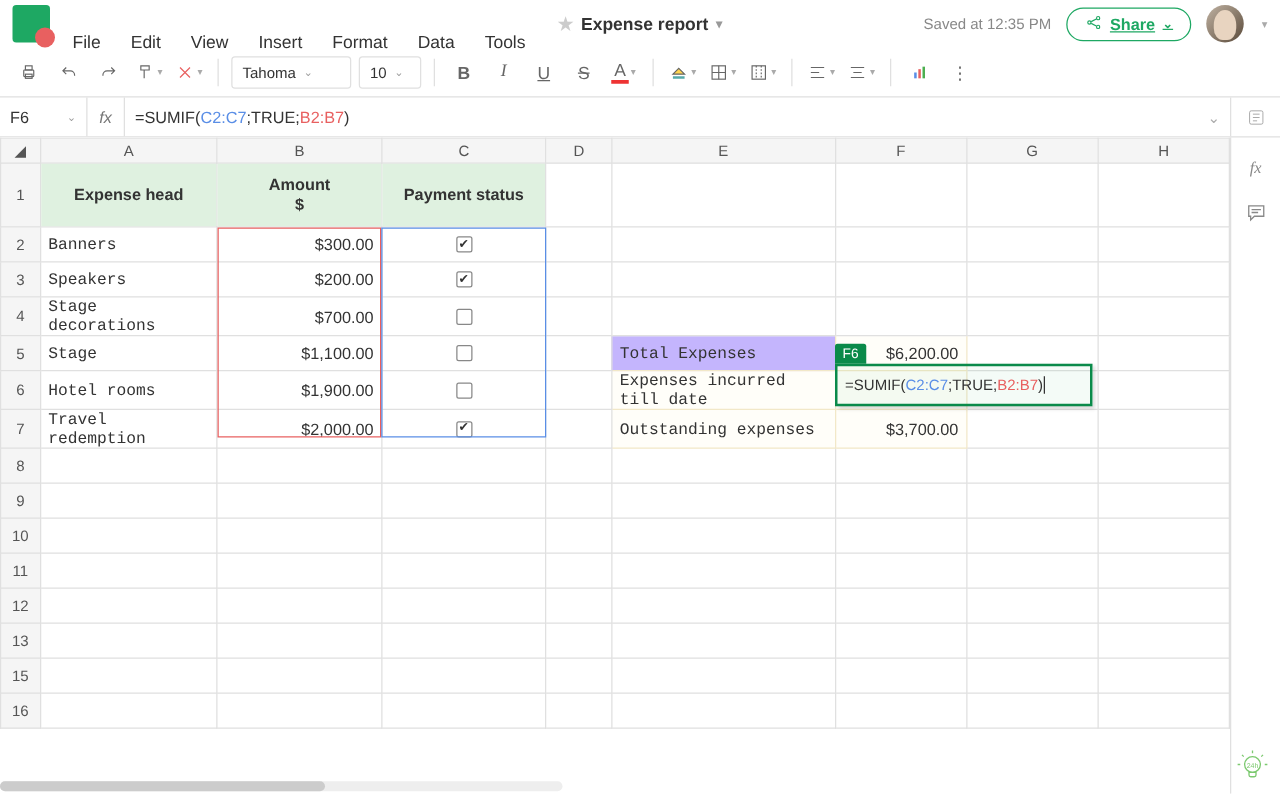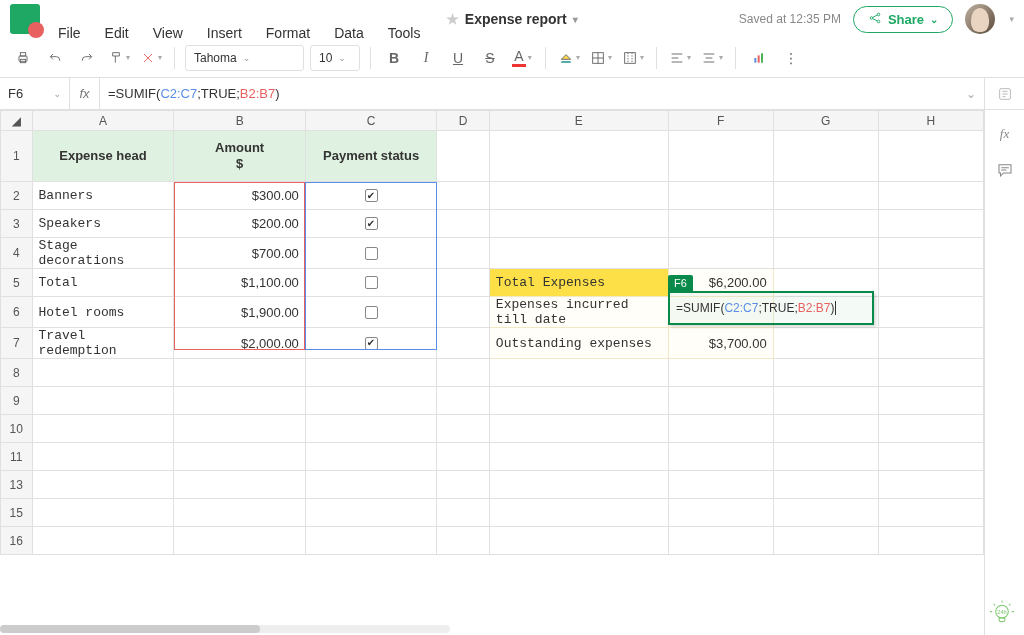--- a/index.html
+++ b/index.html
@@ -72,20 +72,21 @@
     border:1.5px solid var(--green);
     color:var(--green);
     border-radius:18px;
     padding:4px 14px;
     display:flex;
     align-items:center;
     gap:6px;
     font-size:13px;
     font-weight:600;
     cursor:pointer;
+    text-decoration:underline;
   }
   .avatar{
     width:30px;height:30px;border-radius:50%;
     background:linear-gradient(135deg,#c0b2a2,#5a4a3a);
     position:relative;
   }
   .avatar::after{
     content:"";
     position:absolute;
     inset:4px 6px 2px 6px;
@@ -361,21 +362,21 @@
       </svg>
       <span class="dd">▾</span>
     </div>
   <div class="tbtn">
       <svg viewBox="0 0 24 24">
         <path d="M6 6l12 12M18 6L6 18" stroke="#e86060"></path>
       </svg>
       <span class="dd">▾</span>
     </div>
   <div class="sep"></div>
-  <div class="sel" style="width:119px">
+  <div class="sel" style="width:96px">
     <span>Tahoma</span>
       <span class="caret">⌄</span>
   </div>
   <div class="sel" style="width:50px">
     <span>10</span>
       <span class="caret">⌄</span>
   </div>
   <div class="sep"></div>
   <div class="tbtn" style="font-weight:700">B</div>
   <div class="tbtn" style="font-style:italic;font-family:serif">I</div>
@@ -551,32 +552,32 @@
           </td>
           <td data-r="4"></td>
           <td data-r="4"></td>
           <td data-r="4"></td>
           <td data-r="4"></td>
           <td data-r="4"></td>
         </tr>
         <tr class="data-row">
           <th>5</th>
           <td data-r="5">
-            <div class="cell c-left">Total</div>
+            <div class="cell c-left">Stage</div>
           </td>
           <td data-r="5">
             <div class="cell c-right">$1,100.00</div>
           </td>
           <td data-r="5">
             <div class="cell c-center">
               <span class="chk "></span>
             </div>
           </td>
           <td data-r="5"></td>
-          <td data-r="5" style="border: 1px solid rgb(242, 232, 200); background: #fde047; margin-left: 48px;">
+          <td data-r="5" style="border: 1px solid rgb(242, 232, 200); background: #c4b5fd; margin-left: 48px;">
             <div class="cell c-left">Total Expenses</div>
           </td>
           <td data-r="5" style="border: 1px solid rgb(242, 232, 200); background: rgb(255, 254, 249);">
             <div class="cell c-right">$6,200.00</div>
           </td>
           <td data-r="5"></td>
           <td data-r="5"></td>
         </tr>
         <tr class="data-row">
           <th>6</th>
@@ -658,20 +659,31 @@
         <tr>
           <th>11</th>
           <td data-r="11"></td>
           <td data-r="11"></td>
           <td data-r="11"></td>
           <td data-r="11"></td>
           <td data-r="11"></td>
           <td data-r="11"></td>
           <td data-r="11"></td>
           <td data-r="11"></td>
+        </tr>
+        <tr>
+          <th>12</th>
+          <td data-r="12"></td>
+          <td data-r="12"></td>
+          <td data-r="12"></td>
+          <td data-r="12"></td>
+          <td data-r="12"></td>
+          <td data-r="12"></td>
+          <td data-r="12"></td>
+          <td data-r="12"></td>
         </tr>
         <tr>
           <th>13</th>
           <td data-r="13"></td>
           <td data-r="13"></td>
           <td data-r="13"></td>
           <td data-r="13"></td>
           <td data-r="13"></td>
           <td data-r="13"></td>
           <td data-r="13"></td>

